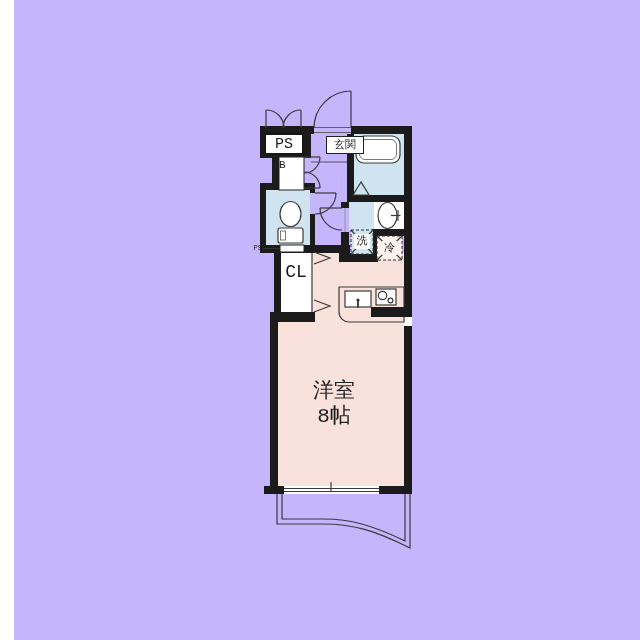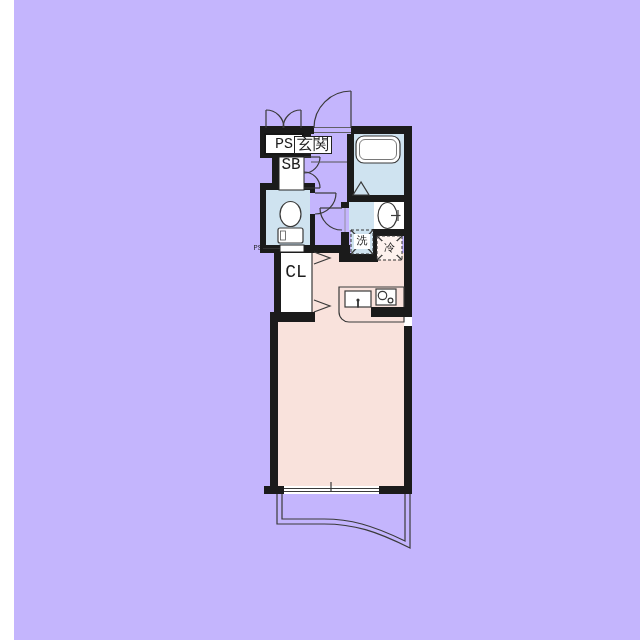--- a/index.html
+++ b/index.html
@@ -5,23 +5,23 @@
   html,body{margin:0;padding:0;background:#ffffff;}
   .stage{
     position:relative;width:640px;height:640px;background:#c4b5fd;overflow:hidden;
     font-family:Liberation Mono, monospace;color:#1d1d1d;margin-left:14px;
   }
   .stage svg{position:absolute;left:0;top:0;}
   .lbl{position:absolute;display:flex;align-items:center;justify-content:center;
        color:#1d1d1d;line-height:1;white-space:nowrap;}
   .lbl-ps{left:250px;top:133px;width:36px;height:18px;border:2px solid #161616;
           background:#fff;font-size:15px;}
-  .lbl-genkan{left:280px;top:136px;width:36px;height:16px;border:1.5px solid #222;
-          background:#fff;font-size:16px;}
-  .lbl-sb{left:264px;top:158px;width:26px;height:14px;font-size:16px;}
+  .lbl-genkan{left:312px;top:136px;width:36px;height:16px;border:1.5px solid #222;
+          background:#fff;font-size:11px;}
+  .lbl-sb{left:252px;top:158px;width:26px;height:14px;font-size:11px;}
   .lbl-cl{left:266px;top:262px;width:32px;height:20px;font-size:18px;}
   .lbl-sen{left:340px;top:234px;width:16px;height:15px;font-size:11px;background:#fff;}
   .lbl-rei{left:368px;top:241px;width:15px;height:14px;font-size:11px;background:#fdf2ee;}
   .lbl-ps-small{left:230px;top:244px;width:18px;height:9px;font-size:7px;justify-content:flex-end;}
   .lbl-room-name{left:270px;top:379px;width:100px;height:24px;font-size:21px;font-weight:500;}
   .lbl-room-size{left:270px;top:404px;width:100px;height:24px;font-size:21px;font-weight:500;}
   .lbl-balcony{left:253px;top:495px;width:114px;height:22px;font-size:17px;letter-spacing:1px;}
   .wall{fill:var(--wall,#1b1b1b);}
   .blue{fill:var(--wet_blue,#cfe3f0);}
   .pink{fill:var(--room_pink,#f9e2dc);}
@@ -165,13 +165,15 @@
     </g>
   </svg>
 
   <div class="lbl lbl-ps">PS</div>
   <div class="lbl lbl-genkan">玄関</div>
   <div class="lbl lbl-sb">SB</div>
   <div class="lbl lbl-cl">CL</div>
   <div class="lbl lbl-sen">洗</div>
   <div class="lbl lbl-rei">冷</div>
   <div class="lbl lbl-ps-small">PS</div>
+  <div class="lbl lbl-room-name">洋室</div>
+  <div class="lbl lbl-room-size">8帖</div>
 </div>
 
 </body></html>

